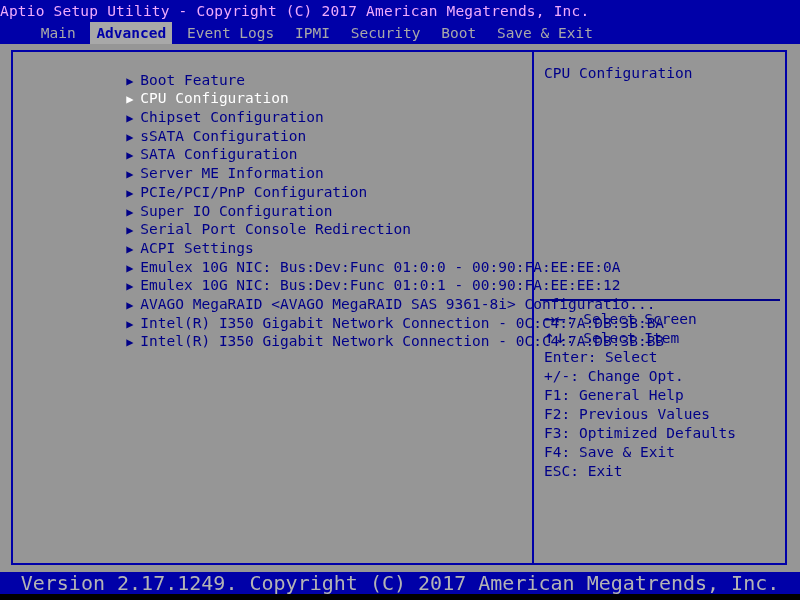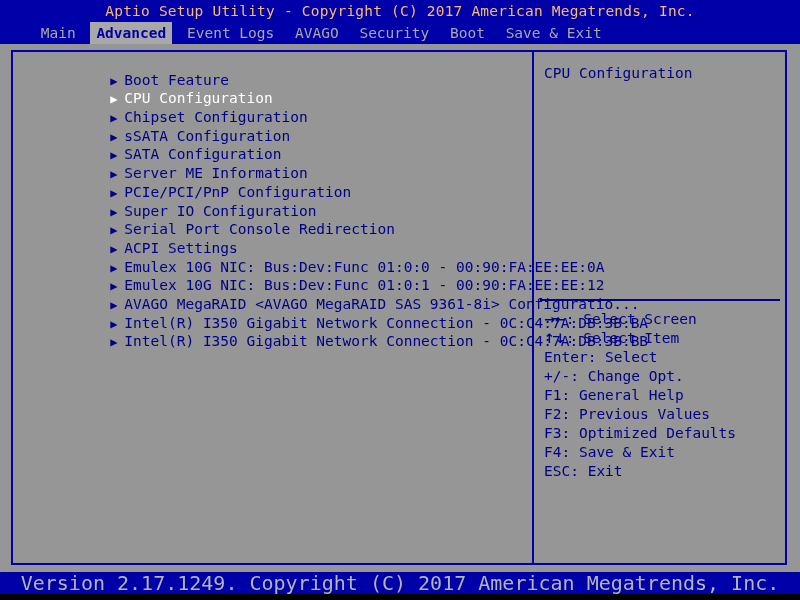--- a/index.html
+++ b/index.html
@@ -22,24 +22,24 @@
   }
 
   
   .titlebar {
     position: absolute;
     left: 0;
     top: 0;
     width: 800px;
     height: 22px;
     background: #0000a8;
-    color: #fdba74;
+    color: #f0abfc;
     font-size: 14.5px;
     line-height: 22px;
-    text-align: center;
+    text-align: left;
     letter-spacing: 0.2px;
     white-space: pre;
   }
 
   
   .menubar {
     position: absolute;
     left: 0;
     top: 22px;
     width: 800px;
@@ -97,20 +97,21 @@
     background: #0000a8;
   }
 
   
   .list {
     position: absolute;
     left: 0;
     top: 0;
     width: 519px;
     height: 100%;
+    padding-left: 16px;
   }
   .row {
     position: relative;
     height: 18.7px;
     line-height: 18.7px;
     font-size: 14.5px;
     color: #000088;
     white-space: pre;
     padding-left: 10px;
   }
@@ -202,21 +203,21 @@
 
 <div id="screen">
 
   <div class="titlebar">Aptio Setup Utility - Copyright (C) 2017 American Megatrends, Inc.</div>
 
   <div class="menubar">
     <span class="pad"></span>
     <span class="menu-item">Main</span>
     <span class="menu-item active">Advanced</span>
     <span class="menu-item">Event Logs</span>
-    <span class="menu-item">AVAGO</span>
+    <span class="menu-item">IPMI</span>
     <span class="menu-item">Security</span>
     <span class="menu-item">Boot</span>
     <span class="menu-item">Save &amp; Exit</span>
   </div>
 
   <div class="bodyarea">
     <div class="panel">
 
       <div class="vdivider"></div>
 

